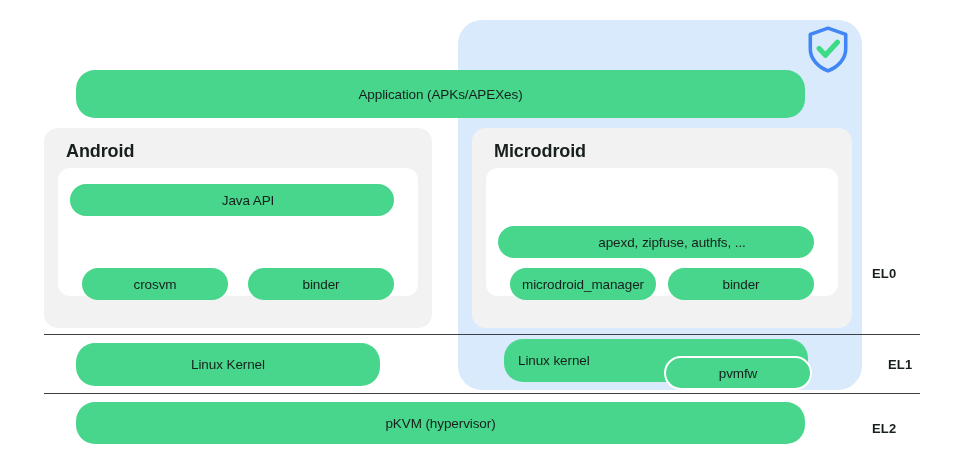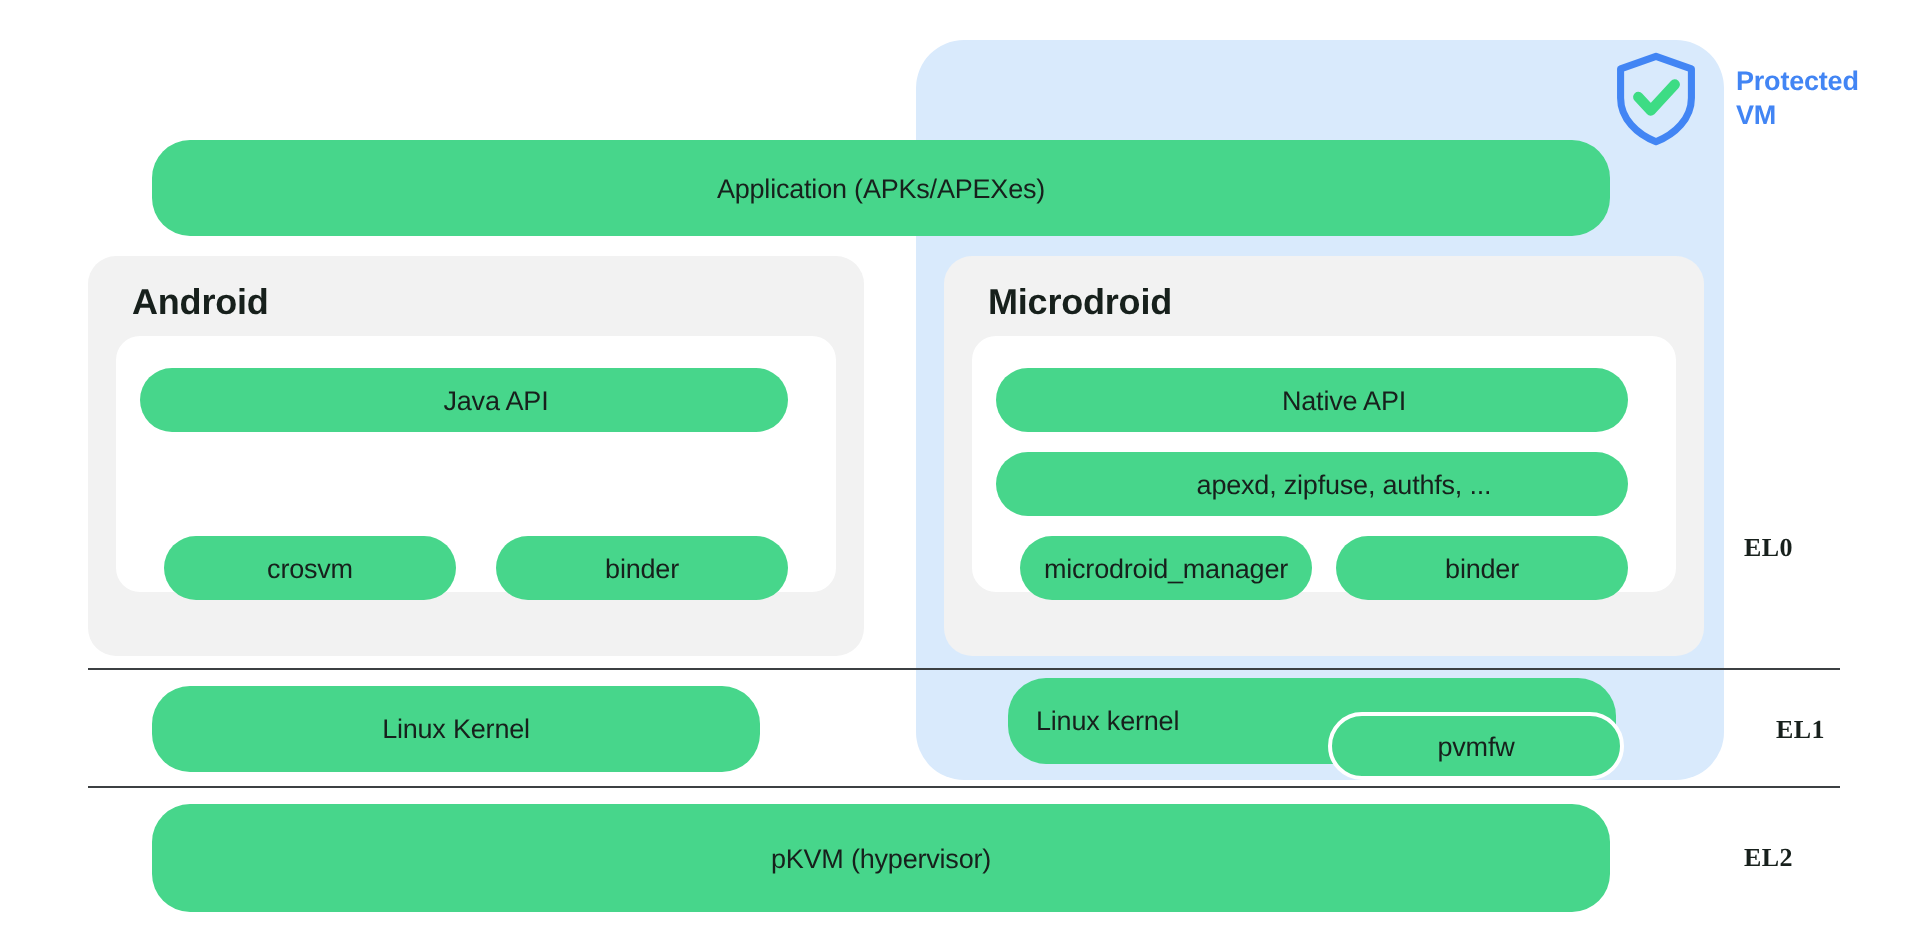--- a/index.html
+++ b/index.html
@@ -149,21 +149,20 @@
   .divider.d2 { top: 393px; }
 
   
   .el-label {
     position: absolute;
     left: 872px;
     font-size: 13px;
     font-weight: bold;
     color: #17201c;
     letter-spacing: 0.2px;
-    font-family: Liberation Serif, serif;
   }
   .el0 { top: 266px; }
   .el1 { top: 357px; padding-left: 16px; }
   .el2 { top: 421px; }
 
   
   .kernel-left {
     left: 76px;
     top: 343px;
     width: 304px;
@@ -182,57 +181,52 @@
     height: 34px;
     border: 2.5px solid #ffffff;
     z-index: 3;
   }
 
   
   .hypervisor {
     left: 76px;
     top: 402px;
     width: 729px;
-    height: 54px;
+    height: 42px;
   }
 </style>
 </head>
 <body>
 
 <div id="diagram">
 
   <div class="pvm-region"></div>
 
   <div class="shield-icon">
     <svg viewBox="0 0 48 48" width="50" height="50" aria-hidden="true">
       <path d="M24 4 L41 10 V24 C41 34 33 41.5 24 45 C15 41.5 7 34 7 24 V10 Z" fill="none" stroke="#4285f4" stroke-width="3.4" stroke-linejoin="round" stroke-linecap="round"></path>
       <path d="M15.5 23.5 L21.5 30 L33 17.5" fill="none" stroke="#3ddc84" stroke-width="5" stroke-linecap="round" stroke-linejoin="round"></path>
     </svg>
   </div>
 
-  <div class="pvm-label">
-    <span>Protected</span><br>
-    <span>VM</span>
-  </div>
 
   <div class="green app-bar">Application (APKs/APEXes)</div>
 
   <div class="os-panel android">
     <div class="os-title">Android</div>
     <div class="os-inner">
       <div class="green row-full r1">Java API</div>
       <div class="green row-half-left r3">crosvm</div>
       <div class="green row-half-right r3">binder</div>
     </div>
   </div>
 
   <div class="os-panel microdroid">
     <div class="os-title">Microdroid</div>
     <div class="os-inner">
-      <div class="green row-full r1">Native API</div>
       <div class="green row-full r2">apexd, zipfuse, authfs, ...</div>
       <div class="green row-half-left r3">microdroid_manager</div>
       <div class="green row-half-right r3">binder</div>
     </div>
   </div>
 
   <div class="divider d1"></div>
   <div class="divider d2"></div>
 
   <div class="green kernel-left">Linux Kernel</div>

